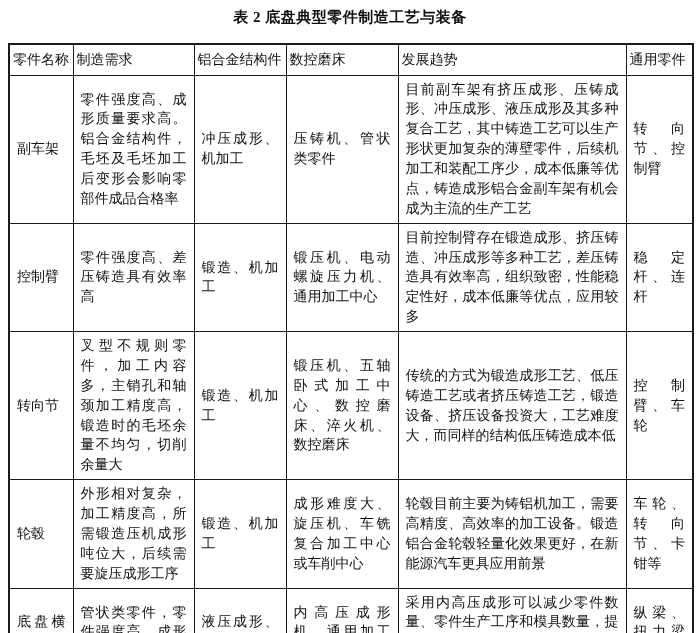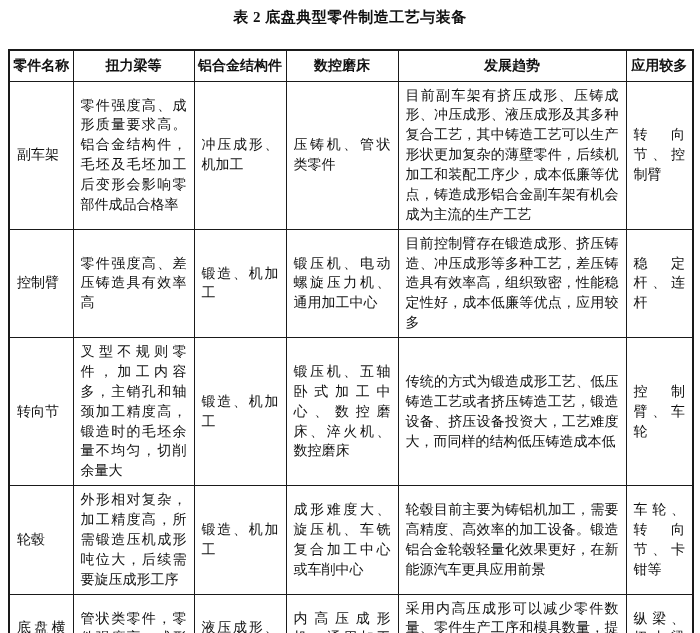--- a/index.html
+++ b/index.html
@@ -15,42 +15,42 @@
     box-sizing: border-box;
   }
   .doc {
     padding-top: 7px;
   }
   .caption {
     text-align: center;
     font-weight: bold;
     font-size: 15px;
     line-height: 20px;
-    margin: 0 0 22px 0;
+    margin: 0 0 16px 0;
     letter-spacing: 0.5px;
   }
   table.main {
     border-collapse: collapse;
     table-layout: fixed;
     width: 684px;
     margin-left: 8px;
     border: 2px solid #1a1a1a;
   }
   table.main th,
   table.main td {
     border: 1px solid #1a1a1a;
     font-size: 14px;
     vertical-align: middle;
     box-sizing: border-box;
     word-break: break-all;
     overflow-wrap: anywhere;
   }
   table.main th {
-    font-weight: bold;
-    text-align: center;
+    font-weight: normal;
+    text-align: left;
     padding: 5px 3px;
     line-height: 1.4;
   }
   table.main td {
     padding: 4px 7px;
     line-height: 1.42;
     text-align: justify;
     text-justify: inter-character;
   }
   
@@ -73,25 +73,25 @@
       <col class="c1">
         <col class="c2">
         <col class="c3">
         <col class="c4">
         <col class="c5">
         <col class="c6">
     </colgroup>
     <thead>
       <tr>
         <th>零件名称</th>
-        <th>扭力梁等</th>
+        <th>制造需求</th>
         <th>铝合金结构件</th>
         <th>数控磨床</th>
         <th>发展趋势</th>
-        <th>应用较多</th>
+        <th>通用零件</th>
       </tr>
     </thead>
     <tbody>
       <tr>
         <td>副车架</td>
         <td>零件强度高、成形质量要求高。铝合金结构件，毛坯及毛坯加工后变形会影响零部件成品合格率</td>
         <td>冲压成形、机加工</td>
         <td>压铸机、管状类零件</td>
         <td>目前副车架有挤压成形、压铸成形、冲压成形、液压成形及其多种复合工艺，其中铸造工艺可以生产形状更加复杂的薄壁零件，后续机加工和装配工序少，成本低廉等优点，铸造成形铝合金副车架有机会成为主流的生产工艺</td>
         <td>转向节、控制臂</td>

